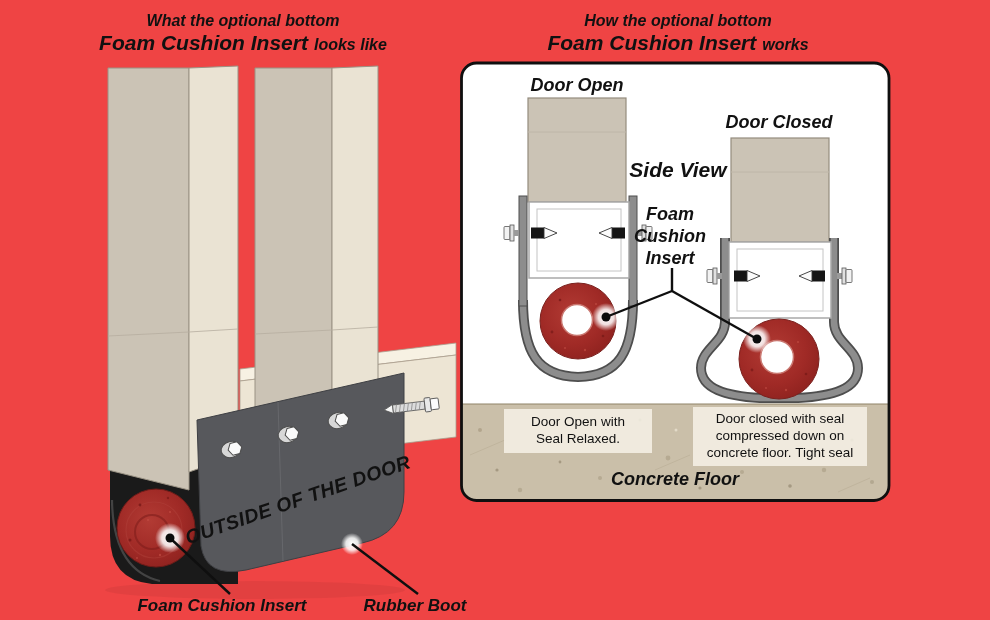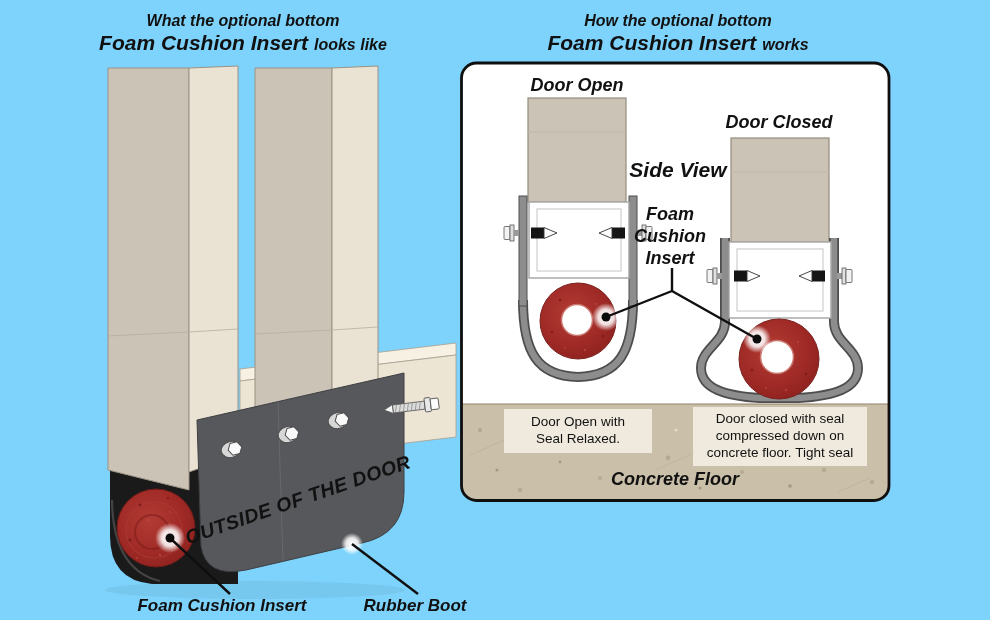--- a/index.html
+++ b/index.html
@@ -1,16 +1,16 @@
 <!DOCTYPE html>
 <html><head>
 <meta charset="utf-8">
 <style>
   html,body{margin:0;padding:0;background:#fff;}
-  .stage{position:relative;width:990px;height:620px;background:#7dd3fc;overflow:hidden;
+  .stage{position:relative;width:990px;height:620px;background:#ef4444;overflow:hidden;
          font-family:"Liberation Sans",sans-serif;}
   svg{display:block;}
   text{fill:#111;}
   .t-bold-it{font-weight:700;font-style:italic;}
   .t-reg{font-weight:400;font-style:normal;}
 </style>
 </head>
 <body>
 
 <div class="stage">

